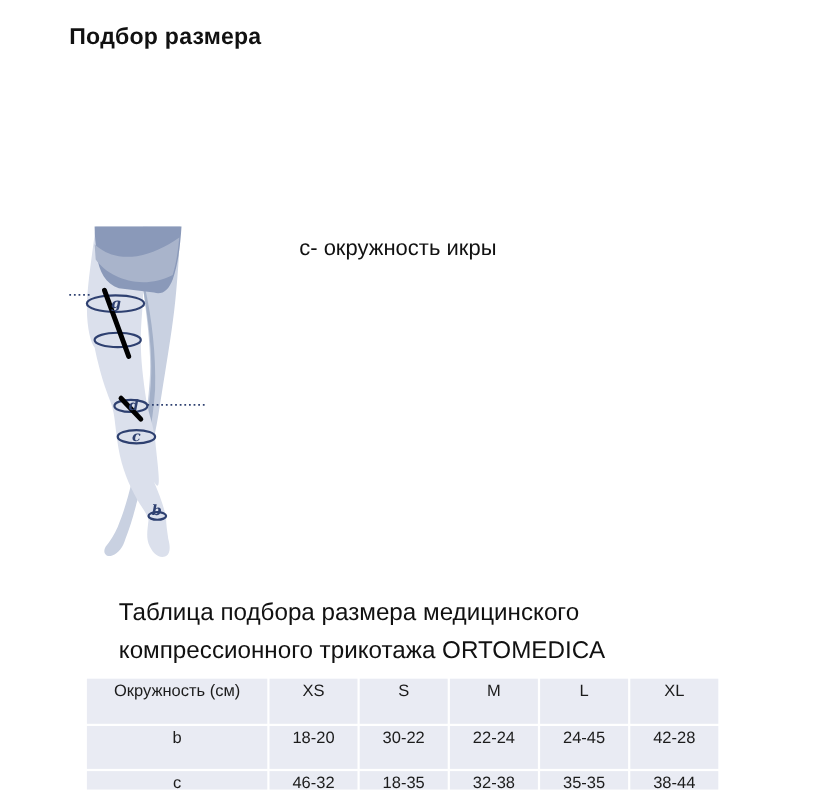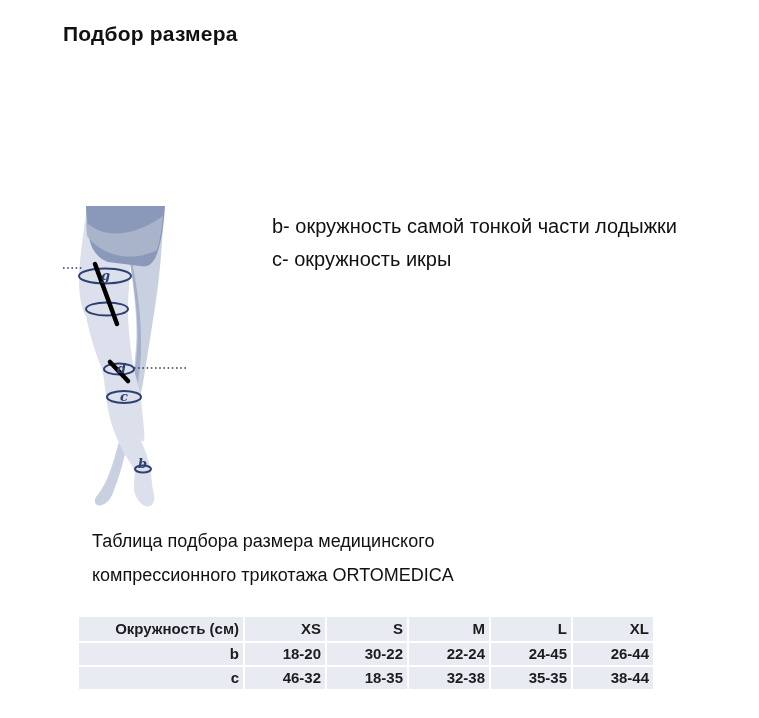--- a/index.html
+++ b/index.html
@@ -23,32 +23,32 @@
   .legs-figure{
     position:absolute;left:60px;top:192px;
   }
   .captions{
     position:absolute;left:272px;top:210px;width:415px;
     font-size:20px;line-height:33px;
   }
   .captions p{margin:0;}
   .table-heading{
     position:absolute;left:92px;top:524px;width:470px;
-    font-size:18px;font-weight:normal;line-height:34px;margin:0;
+    font-size:22px;font-weight:normal;line-height:34px;margin:16px;
   }
   table.size-table{
     position:absolute;left:77px;top:615px;
     border-collapse:separate;border-spacing:2px;
     font-size:15px;color:#1c1c1c;
   }
   table.size-table th, table.size-table td{
     background:#e9ebf3;
-    font-weight:bold;
-    text-align:right;
-    padding:1px 4px 2px 4px;
+    font-weight:normal;
+    text-align:center;
+    padding:1px 4px 19px 4px;
     height:19px;
     line-height:18px;
     white-space:nowrap;
   }
   table.size-table th{height:21px;}
   col.c-label{width:164px;}
   col.c-size{width:80px;}
 </style>
 </head>
 <body>
@@ -122,21 +122,20 @@
     <line x1="35" y1="72" x2="57" y2="132" stroke="#000" stroke-width="4.5" stroke-linecap="round"></line>
     <line x1="50" y1="170" x2="68" y2="189" stroke="#000" stroke-width="4.5" stroke-linecap="round"></line>
 
     <text x="41" y="88" font-family="DejaVu Serif, serif" font-style="italic" font-weight="bold" font-size="13" fill="#2e4070">g</text>
     <text x="57" y="181" font-family="DejaVu Serif, serif" font-style="italic" font-weight="bold" font-size="13" fill="#2e4070">d</text>
     <text x="60" y="209" font-family="DejaVu Serif, serif" font-style="italic" font-weight="bold" font-size="13" fill="#2e4070">c</text>
     <text x="78" y="276" font-family="DejaVu Serif, serif" font-style="italic" font-weight="bold" font-size="13" fill="#2e4070">b</text>
   </svg>
 
   <div class="captions">
-    <p>b- окружность самой тонкой части лодыжки</p>
     <p>c- окружность икры</p>
   </div>
 
   <h2 class="table-heading">Таблица подбора размера медицинского компрессионного трикотажа ORTOMEDICA</h2>
 
   <table class="size-table">
     <colgroup>
       <col class="c-label">
         <col class="c-size">
         <col class="c-size">
@@ -154,21 +153,21 @@
         <th>XL</th>
       </tr>
     </thead>
     <tbody>
       <tr>
         <td>b</td>
         <td>18-20</td>
         <td>30-22</td>
         <td>22-24</td>
         <td>24-45</td>
-        <td>26-44</td>
+        <td>42-28</td>
       </tr>
       <tr>
         <td>c</td>
         <td>46-32</td>
         <td>18-35</td>
         <td>32-38</td>
         <td>35-35</td>
         <td>38-44</td>
       </tr>
     </tbody>

